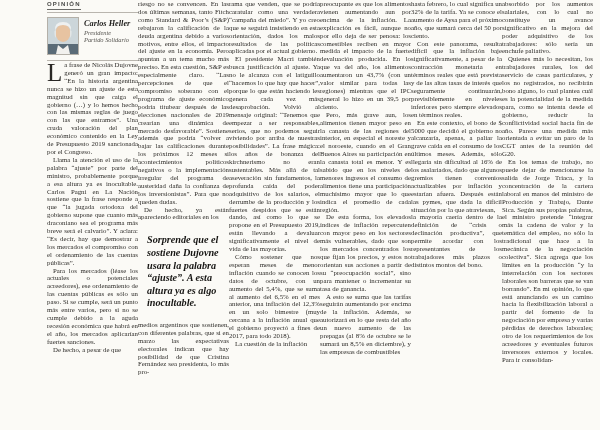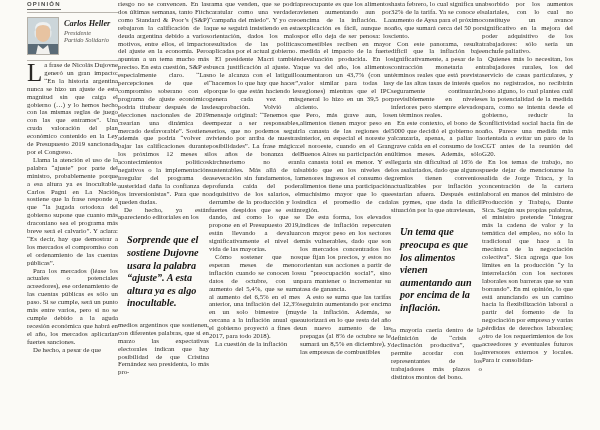--- a/index.html
+++ b/index.html
@@ -7,21 +7,21 @@
     width:600px;height:430px;overflow:hidden;
     background:#fbfaf6;
     font-family:"Liberation Serif","DejaVu Serif",serif;
     color:#2e2c29;
     -webkit-font-smoothing:antialiased;
   }
   .page{
     box-sizing:border-box;
     width:600px;height:430px;
     padding:0 7px 4px 7px;
-    display:flex;justify-content:center;
+    display:flex;justify-content:flex-end;
   }
   .col{
     width:91px;flex:0 0 91px;
     height:430px;overflow:hidden;
     font-size:6.8px;line-height:7.9px;
     text-align:justify;
   }
   .col p{margin:0;text-indent:0;}
   .col p.ind{text-indent:6px;}
   
@@ -121,21 +121,20 @@
     <p>preocupante es que los alimentos vienen aumentando aun por encima de la inflación. La explicación es fácil, aunque no por ello deja de ser penosa: los comestibles reciben en mayor medida el impacto de la fuerte devaluación producida. En lo que va del año, los alimentos aumentaron un 43,7% (con un valor similar para todas las regiones) mientras que el IPC general lo hizo en un 39,5 por ciento.</p>
     <p class="ind">Pero, más grave aun, los alimentos tienen mayor peso en la canasta de las regiones del interior, en especial el noreste y el noroeste, cuando en el Gran Buenos Aires su participación en la canasta total es menor. Y es sabido que en los niveles de menores ingresos el consumo de alimentos tiene una participación muchísimo mayor que lo que indica el promedio de cada región.</p>
     <p class="ind">De esta forma, los elevados índices de inflación repercuten con mayor peso en los sectores más vulnerables, dado que son los mercados concentrados los que fijan los precios, y estos no orientan sus acciones a partir de su “preocupación social”, sino para mantener o incrementar su tasa de ganancia.</p>
     <p class="ind">A esto se suma que las tarifas seguirán aumentando por encima de la inflación. Además, se autorizará en lo que resta del año un nuevo aumento de las prepagas (al 8% de octubre se le sumará un 8,5% en diciembre), y las empresas de combustibles</p>
   </div>
 
   <div class="col">
     <p>hasta febrero, lo cual significa un 32% de la tarifa. Ya se conoce el aumento de Aysa para el próximo año, que sumará cerca del 50 por ciento.</p>
     <p class="ind">Con este panorama, resulta difícil que la inflación baje significativamente, a pesar de la contracción monetaria en términos reales que está prevista y de las altas tasas de interés que seguramente continuarán, previsiblemente en niveles inferiores pero siempre elevados en términos reales.</p>
     <p class="ind">En este contexto, el bono de $ 5000 que decidió el gobierno no alcanzaría, apenas, a paliar la grave caída en el consumo de los últimos meses. Además, sólo llegaría sin dificultad al 16% de los asalariados, dado que algunos gremios tienen convenios actualizables por inflación y estarían afuera. Después están las pymes, que dada la difícil situación por la que atraviesan,</p>
-    <div class="pull-quote">Un tema que preocupa es que los alimentos vienen aumentando aun por encima de la inflación.</div>
     <p>la mayoría caería dentro de la definición de “crisis o declinación productiva”, que permite acordar con los representantes de los trabajadores más plazos o distintos montos del bono.</p>
   </div>
 
   <div class="col">
     <p>absorbido por los aumentos salariales, con lo cual no constituye un avance significativo en la mejora del poder adquisitivo de los trabajadores: sólo sería un enchufe paliativo.</p>
     <p class="ind">Quienes más lo necesitan, los trabajadores rurales, los del servicio de casas particulares, y los no registrados, no recibirán bono alguno, lo cual plantea cuál es la potencialidad de la medida para, como se intenta desde el gobierno, reducir la conflictividad social hacia fin de año. Parece una medida más orientada a evitar un paro de la CGT antes de la reunión del G20.</p>
     <p class="ind">En los temas de trabajo, no puede dejar de mencionarse la salida de Jorge Triaca, y la concentración de la cartera laboral en manos del ministro de Producción y Trabajo, Dante Sica. Según sus propias palabras, el ministro pretende “integrar más la cadena de valor y la temática del empleo, no sólo la tradicional que hace a la mecánica de la negociación colectiva”. Sica agrega que los límites en la producción “y la interrelación con los sectores laborales son barreras que se van borrando”. En mi opinión, lo que está anunciando es un camino hacia la flexibilización laboral a partir del fomento de la negociación por empresa y varias pérdidas de derechos laborales; otro de los requerimientos de los acreedores y eventuales futuros inversores externos y locales. Para ir consolidan-</p>
   </div>
 
 </div>

